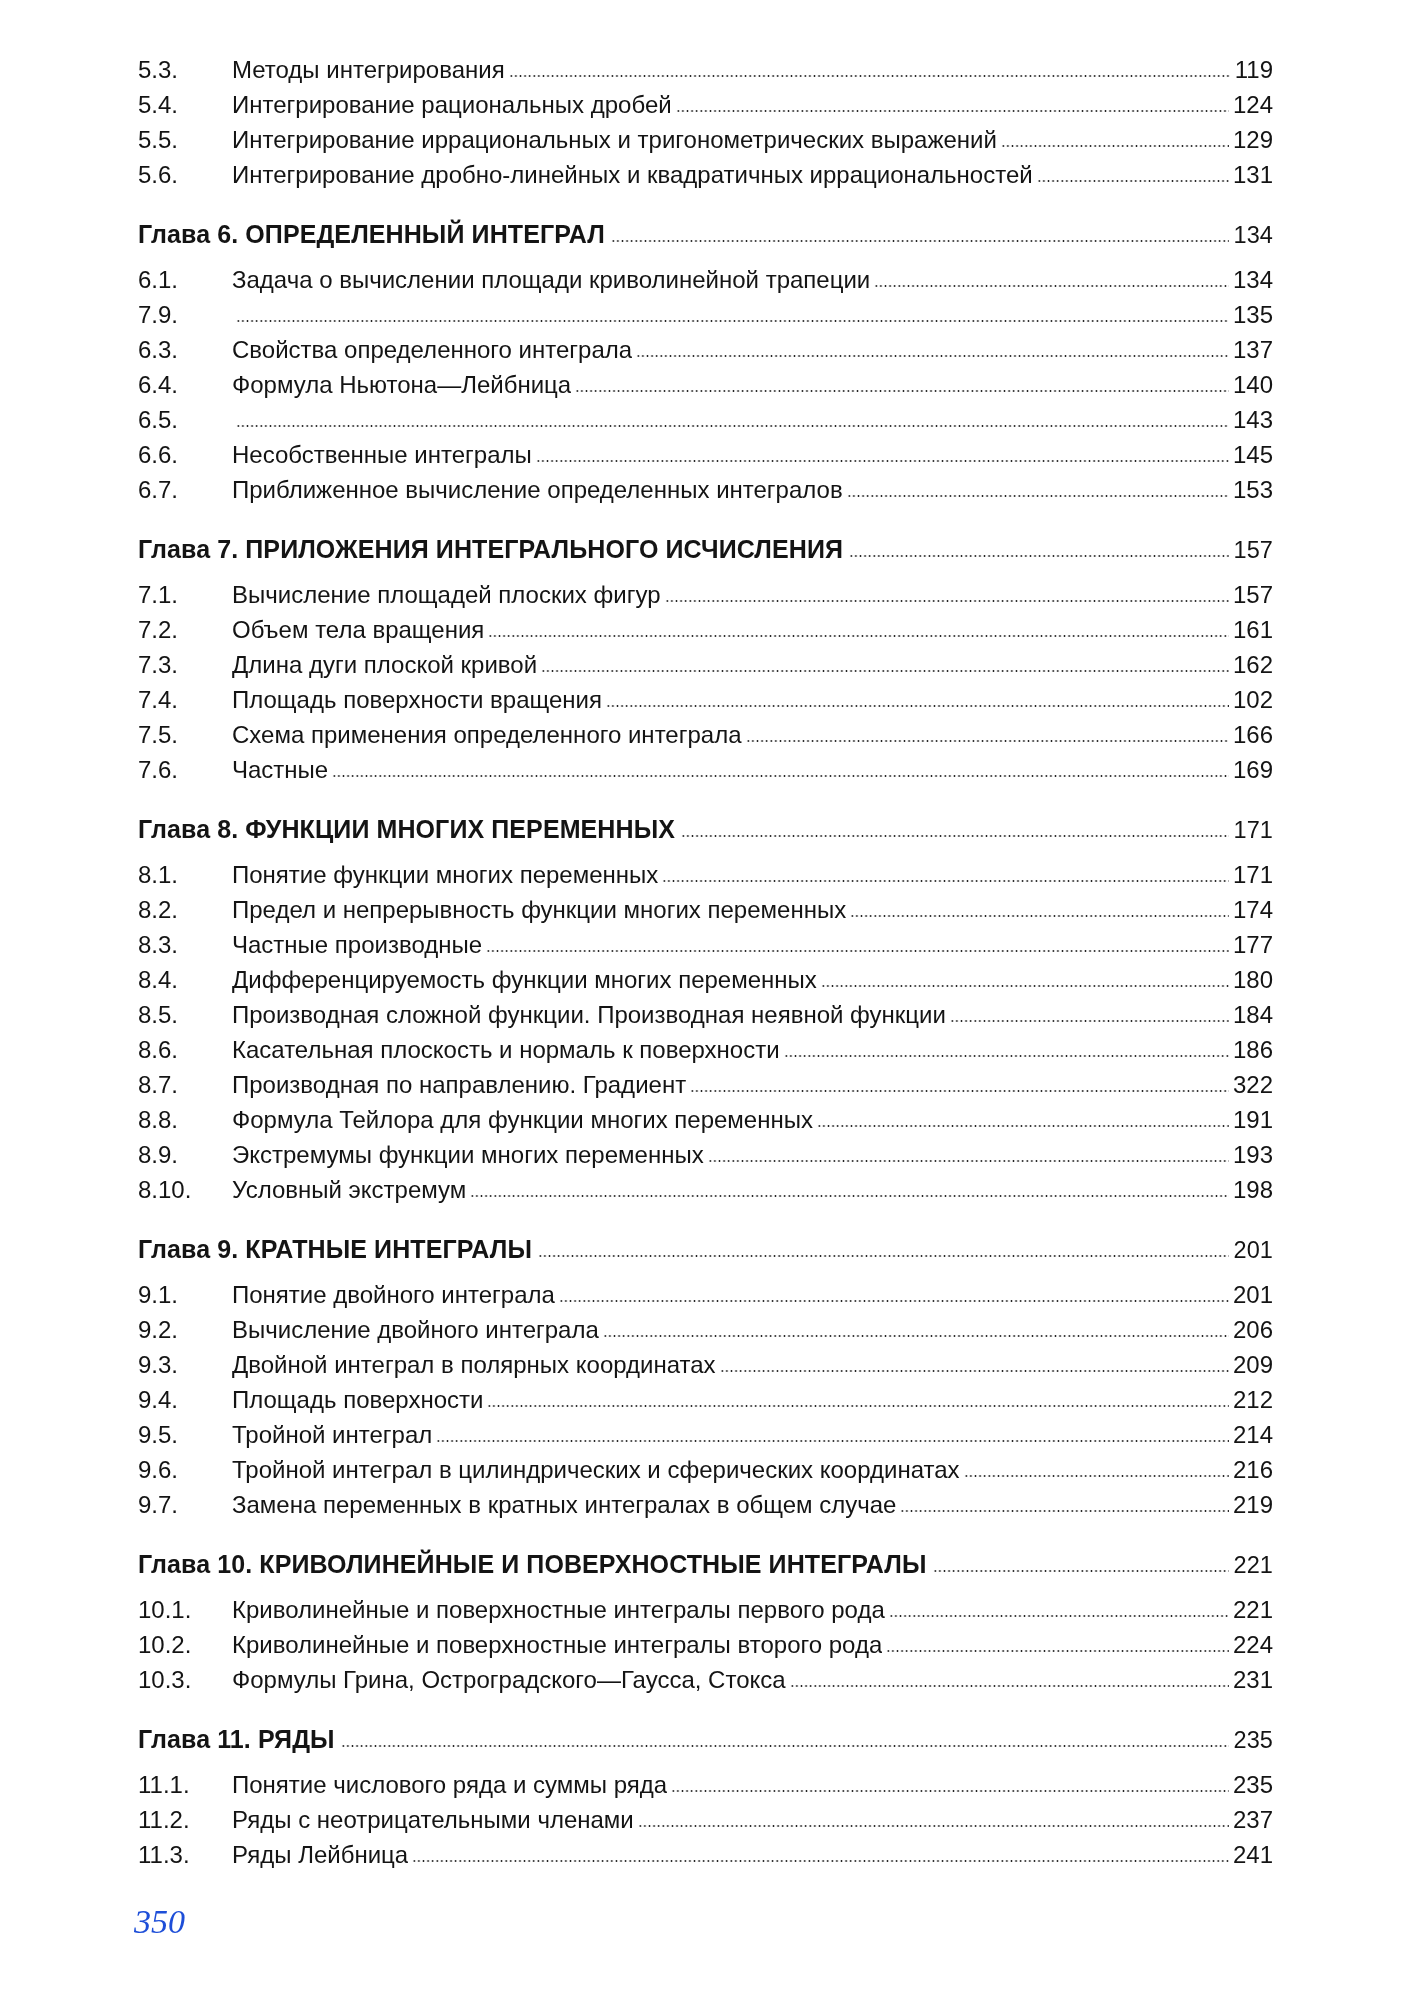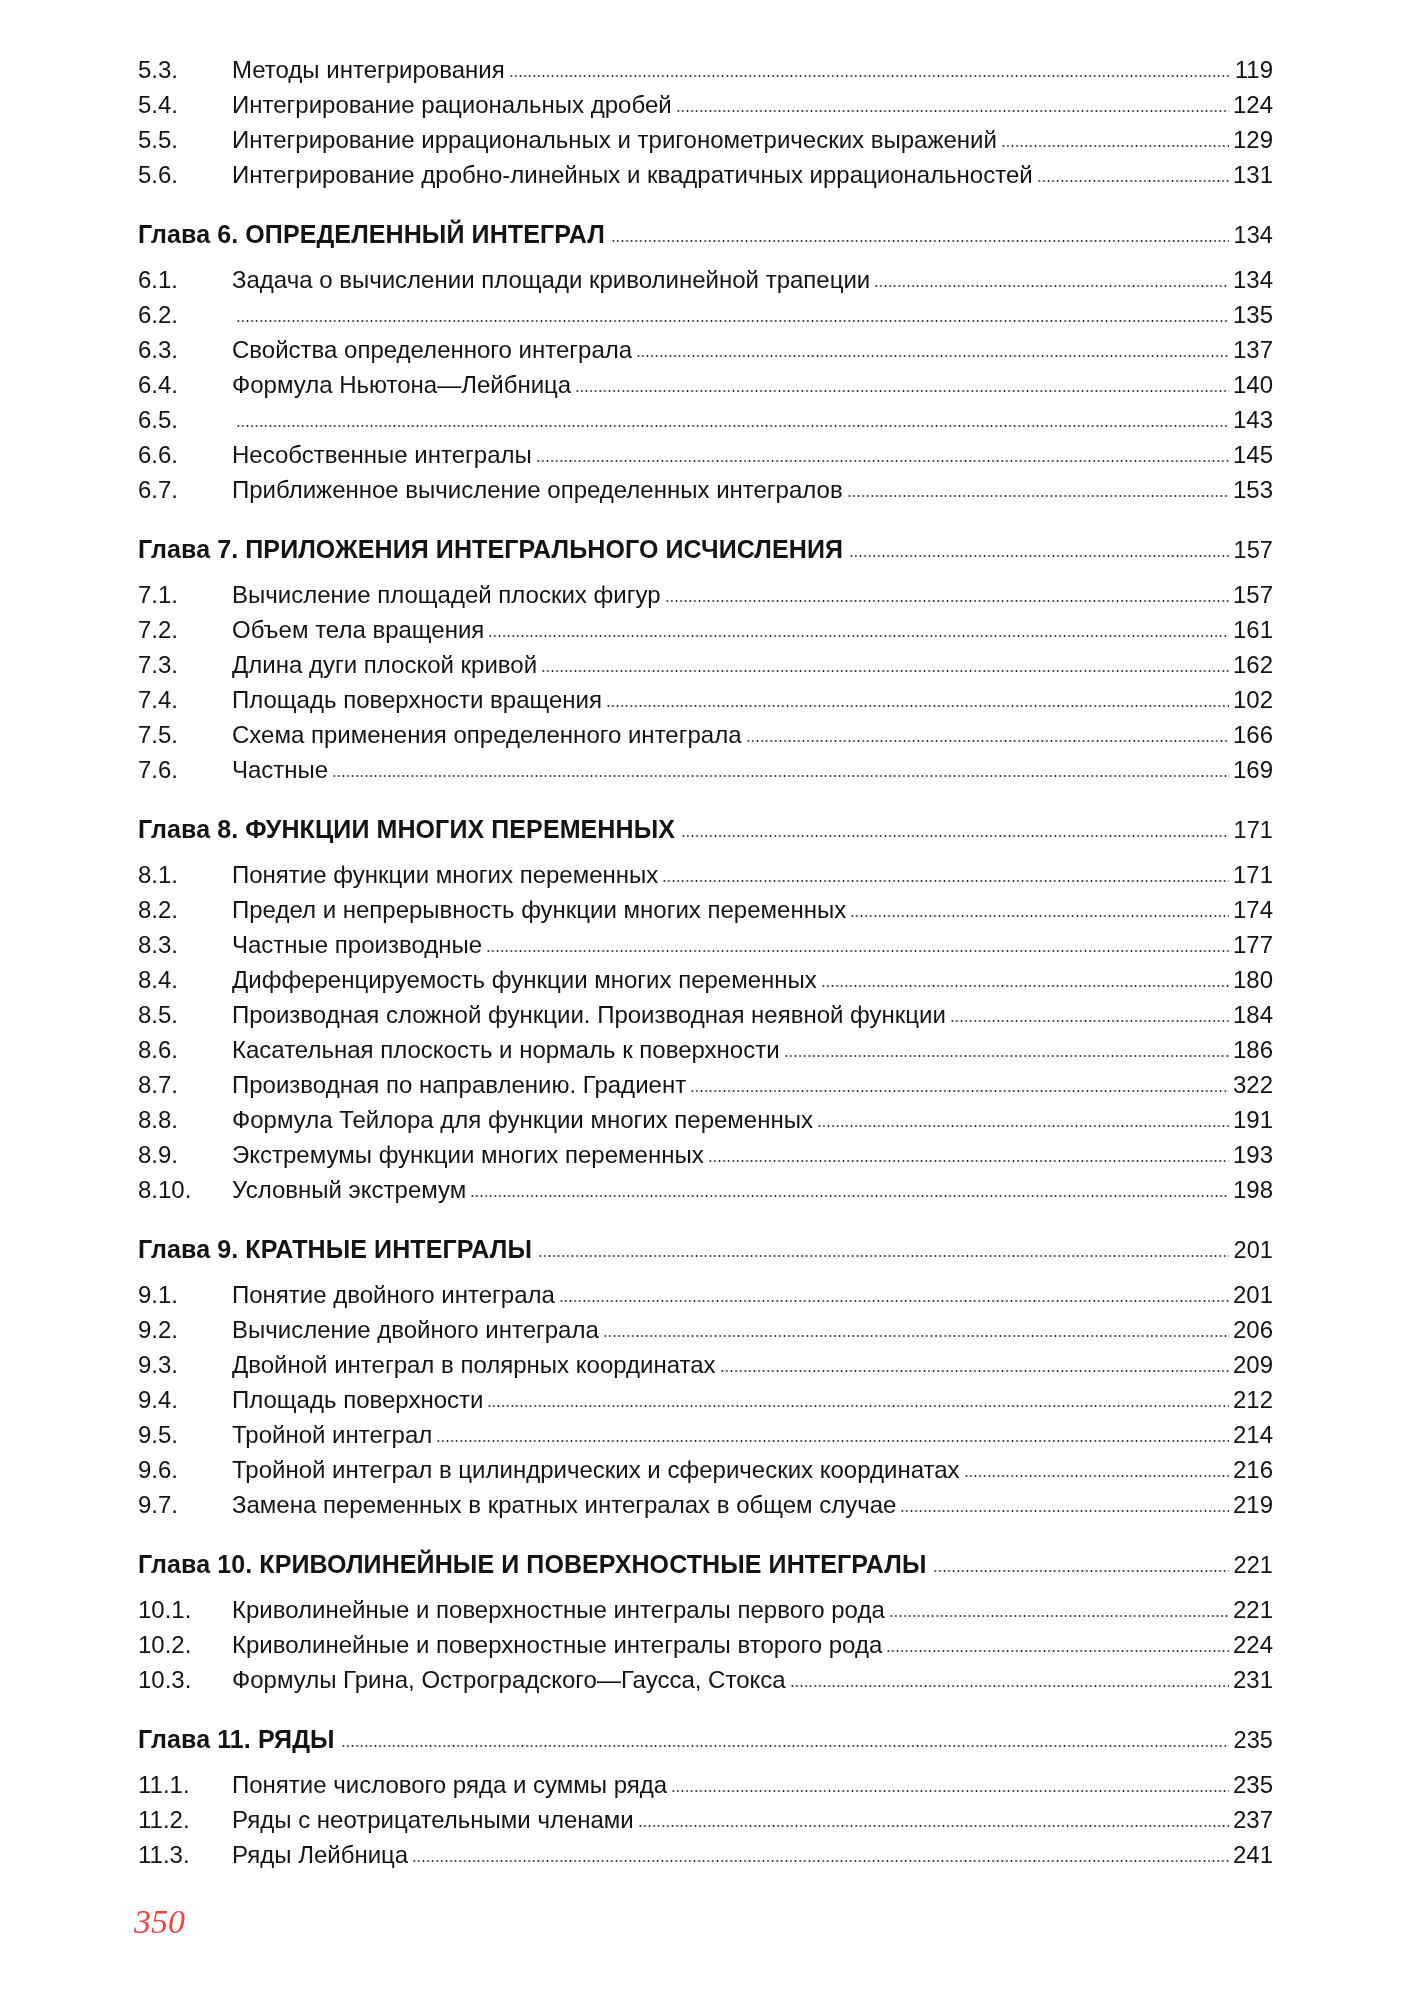--- a/index.html
+++ b/index.html
@@ -23,21 +23,21 @@
   }
   .page { flex: 0 0 auto; text-align: right; }
   .chapter {
     height: 35px; line-height: 35px; margin-top: 25px; margin-bottom: 10px;
     font-size: 25px; font-weight: bold; letter-spacing: 0.1px;
   }
   .chapter .page { font-weight: normal; font-size: 23.5px; }
   .chapter .leader { margin-left: 6px; }
   .folio {
     position: absolute; left: 134px; top: 1903px;
-    font-family: "Liberation Serif", serif; font-style: italic; font-size: 34px; color: #ef4444;
+    font-family: "Liberation Serif", serif; font-style: italic; font-size: 34px; color: #1d4ed8;
   }
 </style>
 </head>
 <body>
 
 <div class="toc">
 
   <div class="row">
     <span class="num">5.3.</span>
     <span class="title">Методы интегрирования</span>
@@ -68,21 +68,21 @@
     <span class="leader"></span>
     <span class="page">134</span>
   </div>
   <div class="row">
       <span class="num">6.1.</span>
       <span class="title">Задача о вычислении площади криволинейной трапеции</span>
       <span class="leader"></span>
       <span class="page">134</span>
     </div>
   <div class="row">
-      <span class="num">6.2.</span>
+      <span class="num">7.9.</span>
       <span class="leader"></span>
       <span class="page">135</span>
     </div>
   <div class="row">
       <span class="num">6.3.</span>
       <span class="title">Свойства определенного интеграла</span>
       <span class="leader"></span>
       <span class="page">137</span>
     </div>
   <div class="row">

